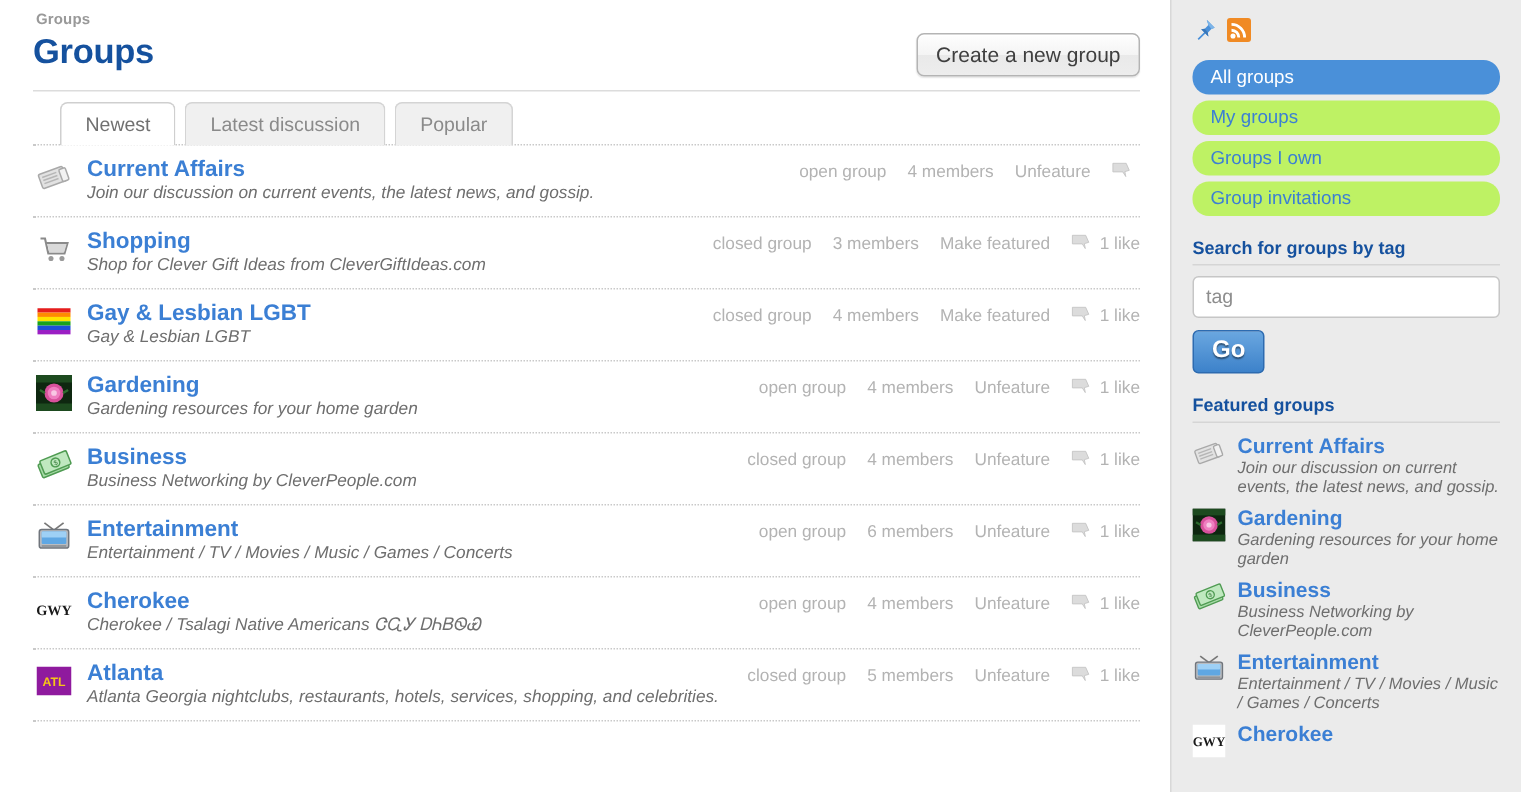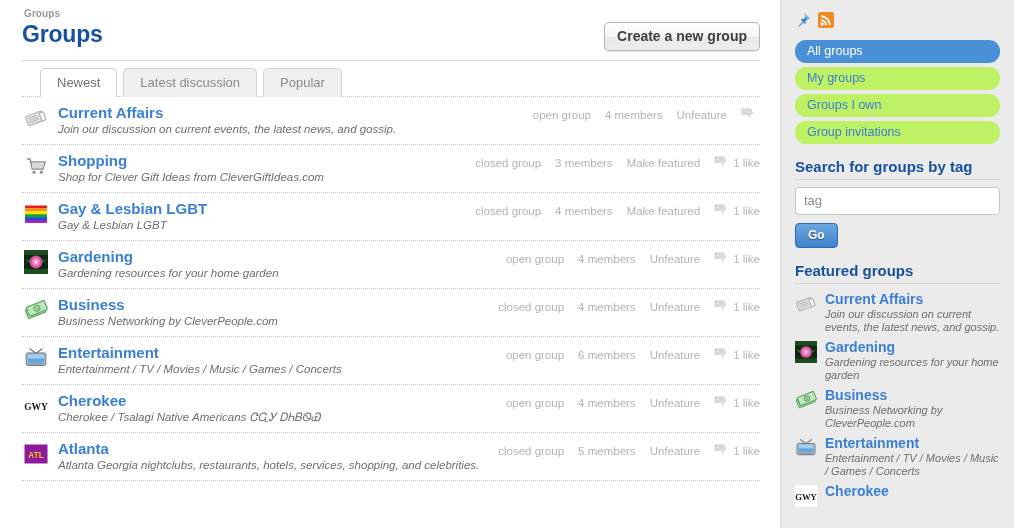--- a/index.html
+++ b/index.html
@@ -25,21 +25,21 @@
     letter-spacing: .1px; margin: 2px 0 1px 2px;
   }
   .page-title {
     font-size: 23px; font-weight: bold; color: #15519e;
     letter-spacing: -.2px; margin: 0 0 0 0; line-height: 28px;
   }
   .title-row { display: flex; align-items: flex-start; justify-content: space-between; }
   .create-btn {
     margin-top: 2px;
     font-family: "Liberation Sans", sans-serif;
-    font-size: 14px; font-weight: bold; color: #3f3f3f;
+    font-size: 14px; font-weight: normal; color: #3f3f3f;
     padding: 5px 12px 6px;
     border: 1px solid #b4b4b4;
     border-radius: 5px;
     background: linear-gradient(to bottom, #fefefe 0%, #f4f4f4 50%, #e9e9e9 51%, #ededed 100%);
     box-shadow: 0 1px 1px rgba(0,0,0,.10), inset 0 1px 0 #ffffff;
     cursor: pointer; white-space: nowrap;
   }
   .title-rule { height: 1px; background: #dcdcdc; margin: 9px 0 0 0; }
 
   
@@ -101,35 +101,35 @@
     display: block; width: 100%;
     font-size: 12.5px; color: #3b7fd4;
     background: #bef264;
     border-radius: 11px;
     padding: 4px 0 5px 12px;
     margin-bottom: 4px;
     cursor: pointer; white-space: nowrap;
   }
   .nav-pill.active { background: #4a90d9; color: #ffffff; }
   .side-h {
-    font-size: 15px; font-weight: bold; color: #15519e;
+    font-size: 12px; font-weight: bold; color: #15519e;
     margin: 14px 0 4px 0;
   }
   .side-rule { height: 1px; background: #d5d5d5; margin-bottom: 7px; }
   .tag-input {
     width: 100%; font-family: "Liberation Sans", sans-serif;
     font-size: 13px; color: #777;
     padding: 5px 8px 6px; border: 1px solid #c6c6c6;
     border-radius: 4px; background: #fff; outline: none;
   }
   .tag-input::placeholder { color: #8d8d8d; }
   .go-btn {
     margin-top: 8px;
     font-family: "Liberation Sans", sans-serif;
-    font-size: 12px; font-weight: bold; color: #ffffff;
+    font-size: 16px; font-weight: bold; color: #ffffff;
     text-shadow: 0 1px 1px rgba(0,0,0,.45);
     padding: 4px 12px 5px;
     border: 1px solid #2d6bb0;
     border-radius: 4px;
     background: linear-gradient(to bottom, #6aa7e0 0%, #3d82ca 100%);
     cursor: pointer;
   }
   .feat-row { display: flex; align-items: flex-start; margin-bottom: 5px; }
   .feat-icon { width: 22px; height: 22px; flex: 0 0 22px; margin: 2px 8px 0 0; }
   .feat-body { flex: 1 1 auto; min-width: 0; }

